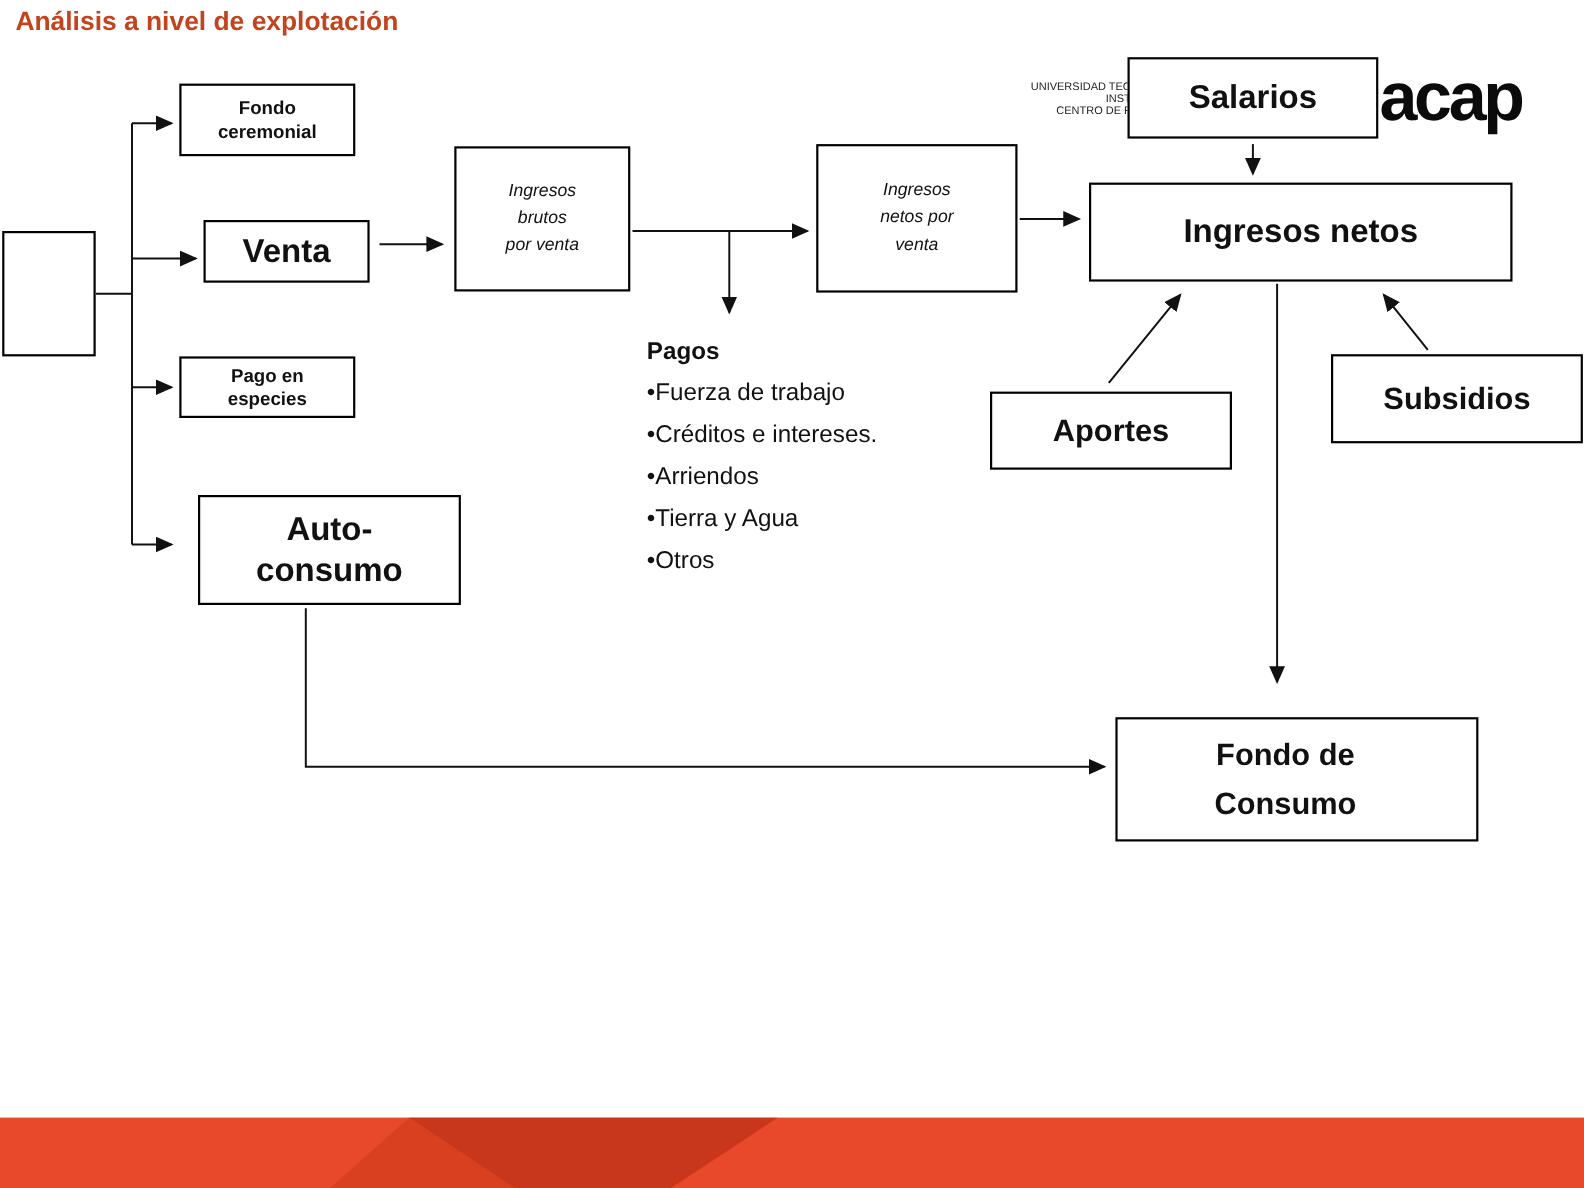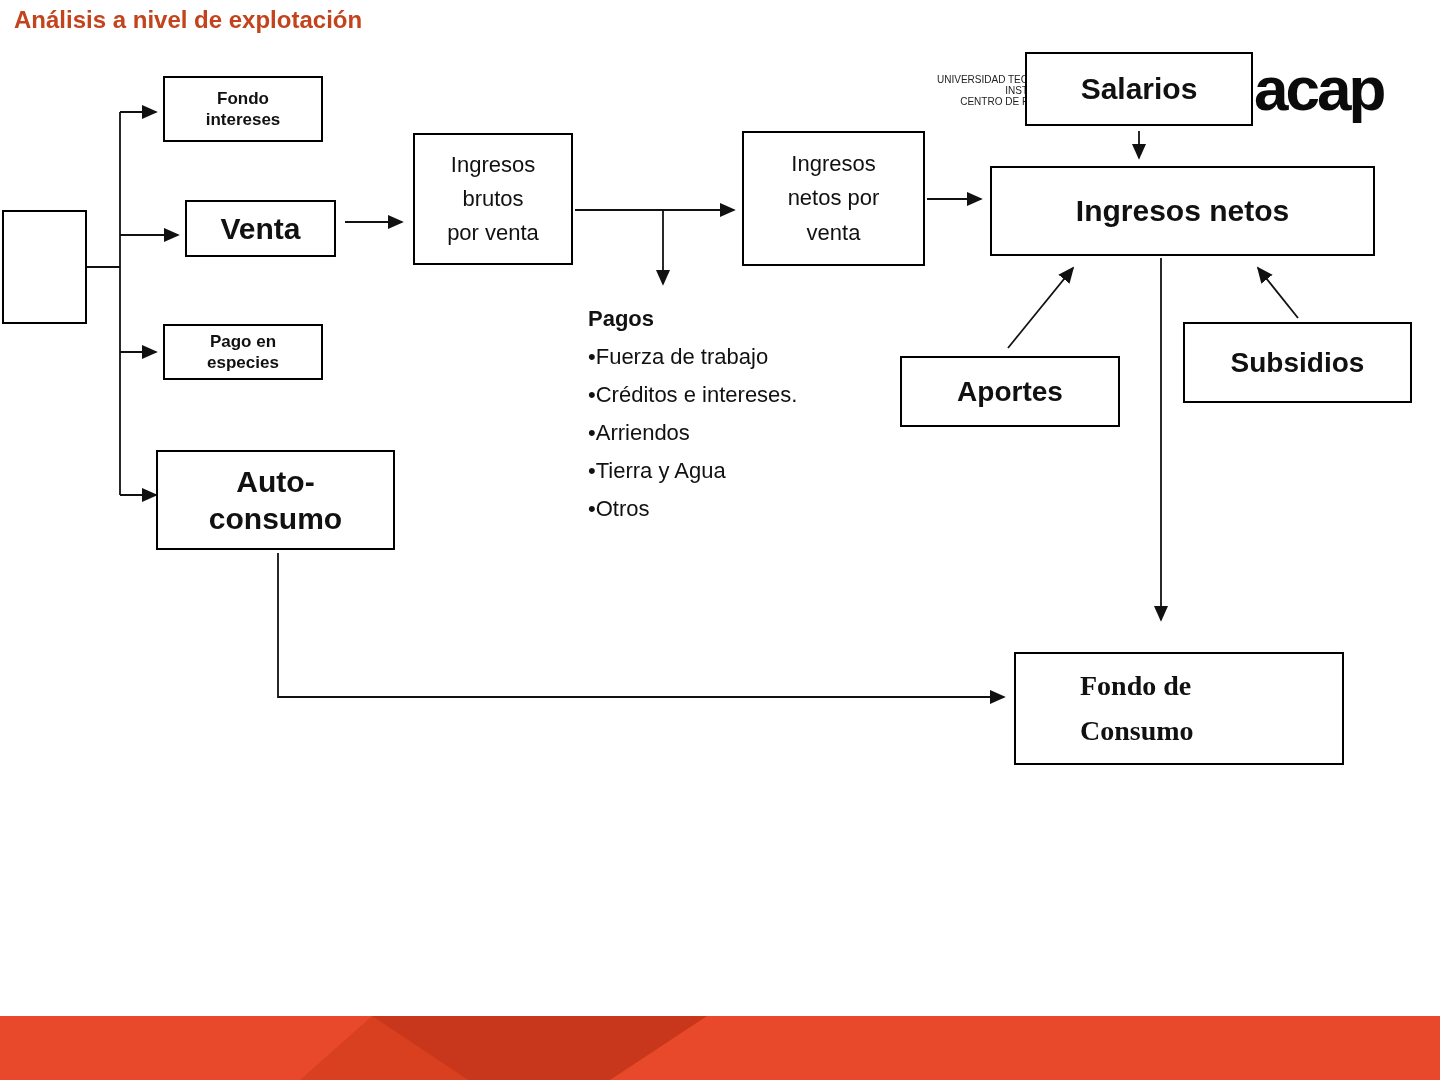--- a/index.html
+++ b/index.html
@@ -27,22 +27,22 @@
     border:2px solid #000;
     background:#fff;
     display:flex;align-items:center;justify-content:center;
     text-align:center;
     z-index:2;
   }
   .lbl{white-space:pre-line;font-weight:bold;line-height:1.25;}
   .sm{font-size:17px;line-height:1.25;}
   .lg{font-size:30px;}
   .md{font-size:28px;}
-  .rg{font-size:22px;font-weight:normal;line-height:1.55;}
-  .box-fondo-consumo{justify-content:flex-start;text-align:left;padding-left:64px;font-family:Liberation Serif, serif;}
+  .rg{font-size:16px;font-weight:normal;line-height:1.55;font-style:italic;}
+  .box-fondo-consumo{justify-content:flex-start;text-align:center;padding-left:88px;}
   .box-fondo-consumo .lbl{line-height:1.6;}
   .box-salarios{z-index:3;}
   .arrows{
     position:absolute;left:0;top:0;width:1440px;height:1080px;
     z-index:1;pointer-events:none;
   }
   .pagos{
     position:absolute;left:588px;top:306px;width:238px;z-index:2;
   }
   .pagos-h{font-size:22px;font-weight:bold;margin-bottom:6px;}
@@ -99,33 +99,33 @@
     <polyline points="278,553 278,697 1004,697" marker-end="url(#ah)"></polyline>
   </g>
 </svg>
 
 <div class="box" style="left:2px;top:210px;width:85px;height:114px">
   <span class="lbl"></span>
 </div>
 
 <div class="box" style="left:163px;top:76px;width:160px;height:66px">
   <span class="lbl sm">Fondo
-intereses</span>
+ceremonial</span>
 </div>
 
 <div class="box" style="left:185px;top:200px;width:151px;height:57px">
   <span class="lbl lg">Venta</span>
 </div>
 
 <div class="box" style="left:163px;top:324px;width:160px;height:56px">
   <span class="lbl sm">Pago en
 especies</span>
 </div>
 
-<div class="box" style="left:156px;top:450px;width:239px;height:100px">
+<div class="box" style="left:180px;top:450px;width:239px;height:100px">
   <span class="lbl lg">Auto-
 consumo</span>
 </div>
 
 <div class="box" style="left:413px;top:133px;width:160px;height:132px">
   <span class="lbl rg">Ingresos
 brutos
 por venta</span>
 </div>
 
@@ -140,21 +140,21 @@
 </div>
 
 <div class="box box-salarios" style="left:1025px;top:52px;width:228px;height:74px">
   <span class="lbl lg">Salarios</span>
 </div>
 
 <div class="box" style="left:900px;top:356px;width:220px;height:71px">
   <span class="lbl md">Aportes</span>
 </div>
 
-<div class="box" style="left:1183px;top:322px;width:229px;height:81px">
+<div class="box" style="left:1210px;top:322px;width:229px;height:81px">
   <span class="lbl md">Subsidios</span>
 </div>
 
 <div class="box box-fondo-consumo" style="left:1014px;top:652px;width:330px;height:113px">
   <span class="lbl md">Fondo de
 Consumo</span>
 </div>
 
 <div class="pagos">
   <div class="pagos-h">Pagos</div>

